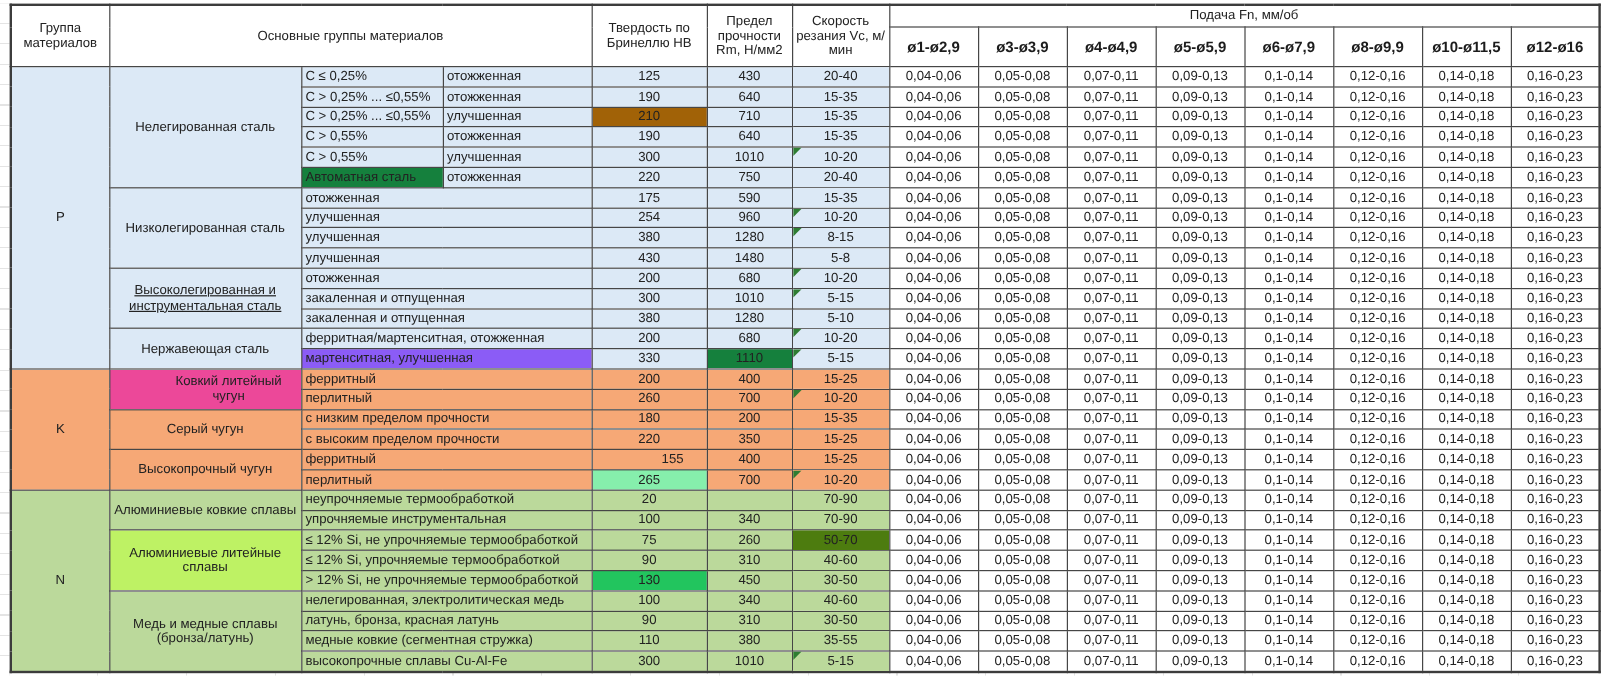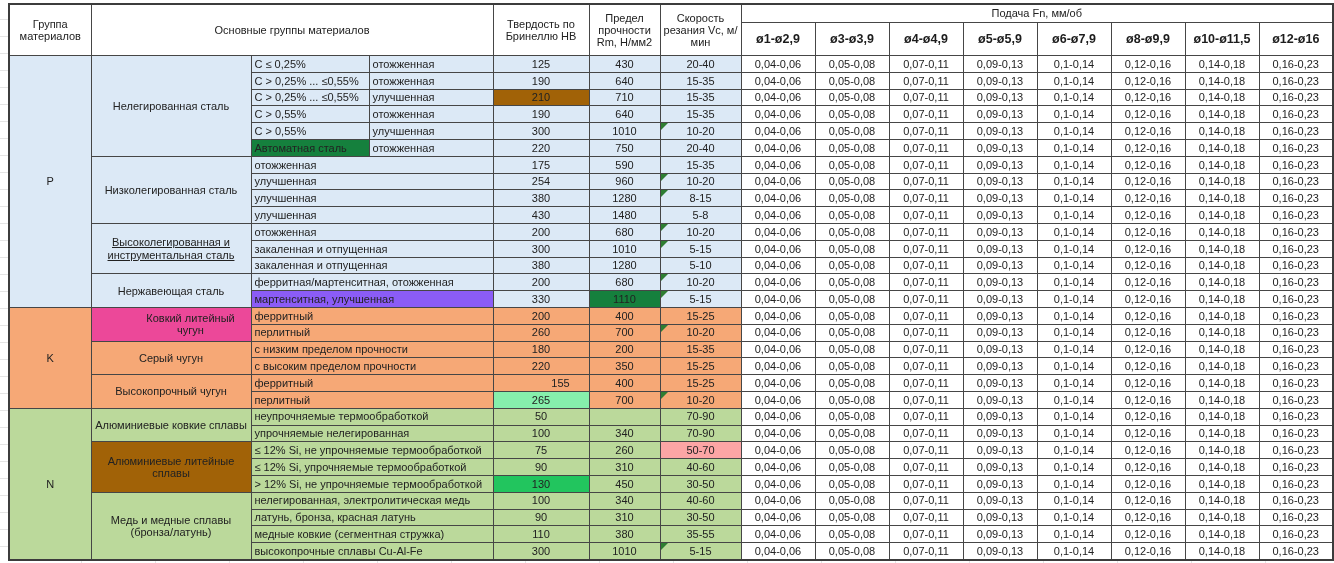--- a/index.html
+++ b/index.html
@@ -408,52 +408,52 @@
           <td class="feed">0,09-0,13</td>
           <td class="feed">0,1-0,14</td>
           <td class="feed">0,12-0,16</td>
           <td class="feed">0,14-0,18</td>
           <td class="feed">0,16-0,23</td>
         </tr>
         <tr>
           <td class="letter" rowspan="9" style="background-color: rgb(187, 217, 155);">N</td>
           <td class="family" rowspan="2" style="background-color: rgb(187, 217, 155);">Алюминиевые ковкие сплавы</td>
           <td class="cond" colspan="2" style="background-color: rgb(187, 217, 155);">неупрочняемые термообработкой</td>
-          <td class="num" style="background-color: rgb(187, 217, 155);">50</td>
+          <td class="num" style="background-color: rgb(187, 217, 155);">20</td>
           <td class="num" style="background-color: rgb(187, 217, 155);"></td>
           <td class="vc" style="background-color: rgb(187, 217, 155);">70-90</td>
           <td class="feed">0,04-0,06</td>
           <td class="feed">0,05-0,08</td>
           <td class="feed">0,07-0,11</td>
           <td class="feed">0,09-0,13</td>
           <td class="feed">0,1-0,14</td>
           <td class="feed">0,12-0,16</td>
           <td class="feed">0,14-0,18</td>
           <td class="feed">0,16-0,23</td>
         </tr>
         <tr>
-          <td class="cond" colspan="2" style="background-color: rgb(187, 217, 155);">упрочняемые нелегированная</td>
+          <td class="cond" colspan="2" style="background-color: rgb(187, 217, 155);">упрочняемые инструментальная</td>
           <td class="num" style="background-color: rgb(187, 217, 155);">100</td>
           <td class="num" style="background-color: rgb(187, 217, 155);">340</td>
           <td class="vc" style="background-color: rgb(187, 217, 155);">70-90</td>
           <td class="feed">0,04-0,06</td>
           <td class="feed">0,05-0,08</td>
           <td class="feed">0,07-0,11</td>
           <td class="feed">0,09-0,13</td>
           <td class="feed">0,1-0,14</td>
           <td class="feed">0,12-0,16</td>
           <td class="feed">0,14-0,18</td>
           <td class="feed">0,16-0,23</td>
         </tr>
         <tr>
-          <td class="family" rowspan="3" style="background-color: #a16207;">Алюминиевые литейные сплавы</td>
+          <td class="family" rowspan="3" style="background-color: #bef264;">Алюминиевые литейные сплавы</td>
           <td class="cond" colspan="2" style="background-color: rgb(187, 217, 155);">≤ 12% Si, не упрочняемые термообработкой</td>
           <td class="num" style="background-color: rgb(187, 217, 155);">75</td>
           <td class="num" style="background-color: rgb(187, 217, 155);">260</td>
-          <td class="vc" style="background-color: #fca5a5;">50-70</td>
+          <td class="vc" style="background-color: #4d7c0f;">50-70</td>
           <td class="feed">0,04-0,06</td>
           <td class="feed">0,05-0,08</td>
           <td class="feed">0,07-0,11</td>
           <td class="feed">0,09-0,13</td>
           <td class="feed">0,1-0,14</td>
           <td class="feed">0,12-0,16</td>
           <td class="feed">0,14-0,18</td>
           <td class="feed">0,16-0,23</td>
         </tr>
         <tr>

